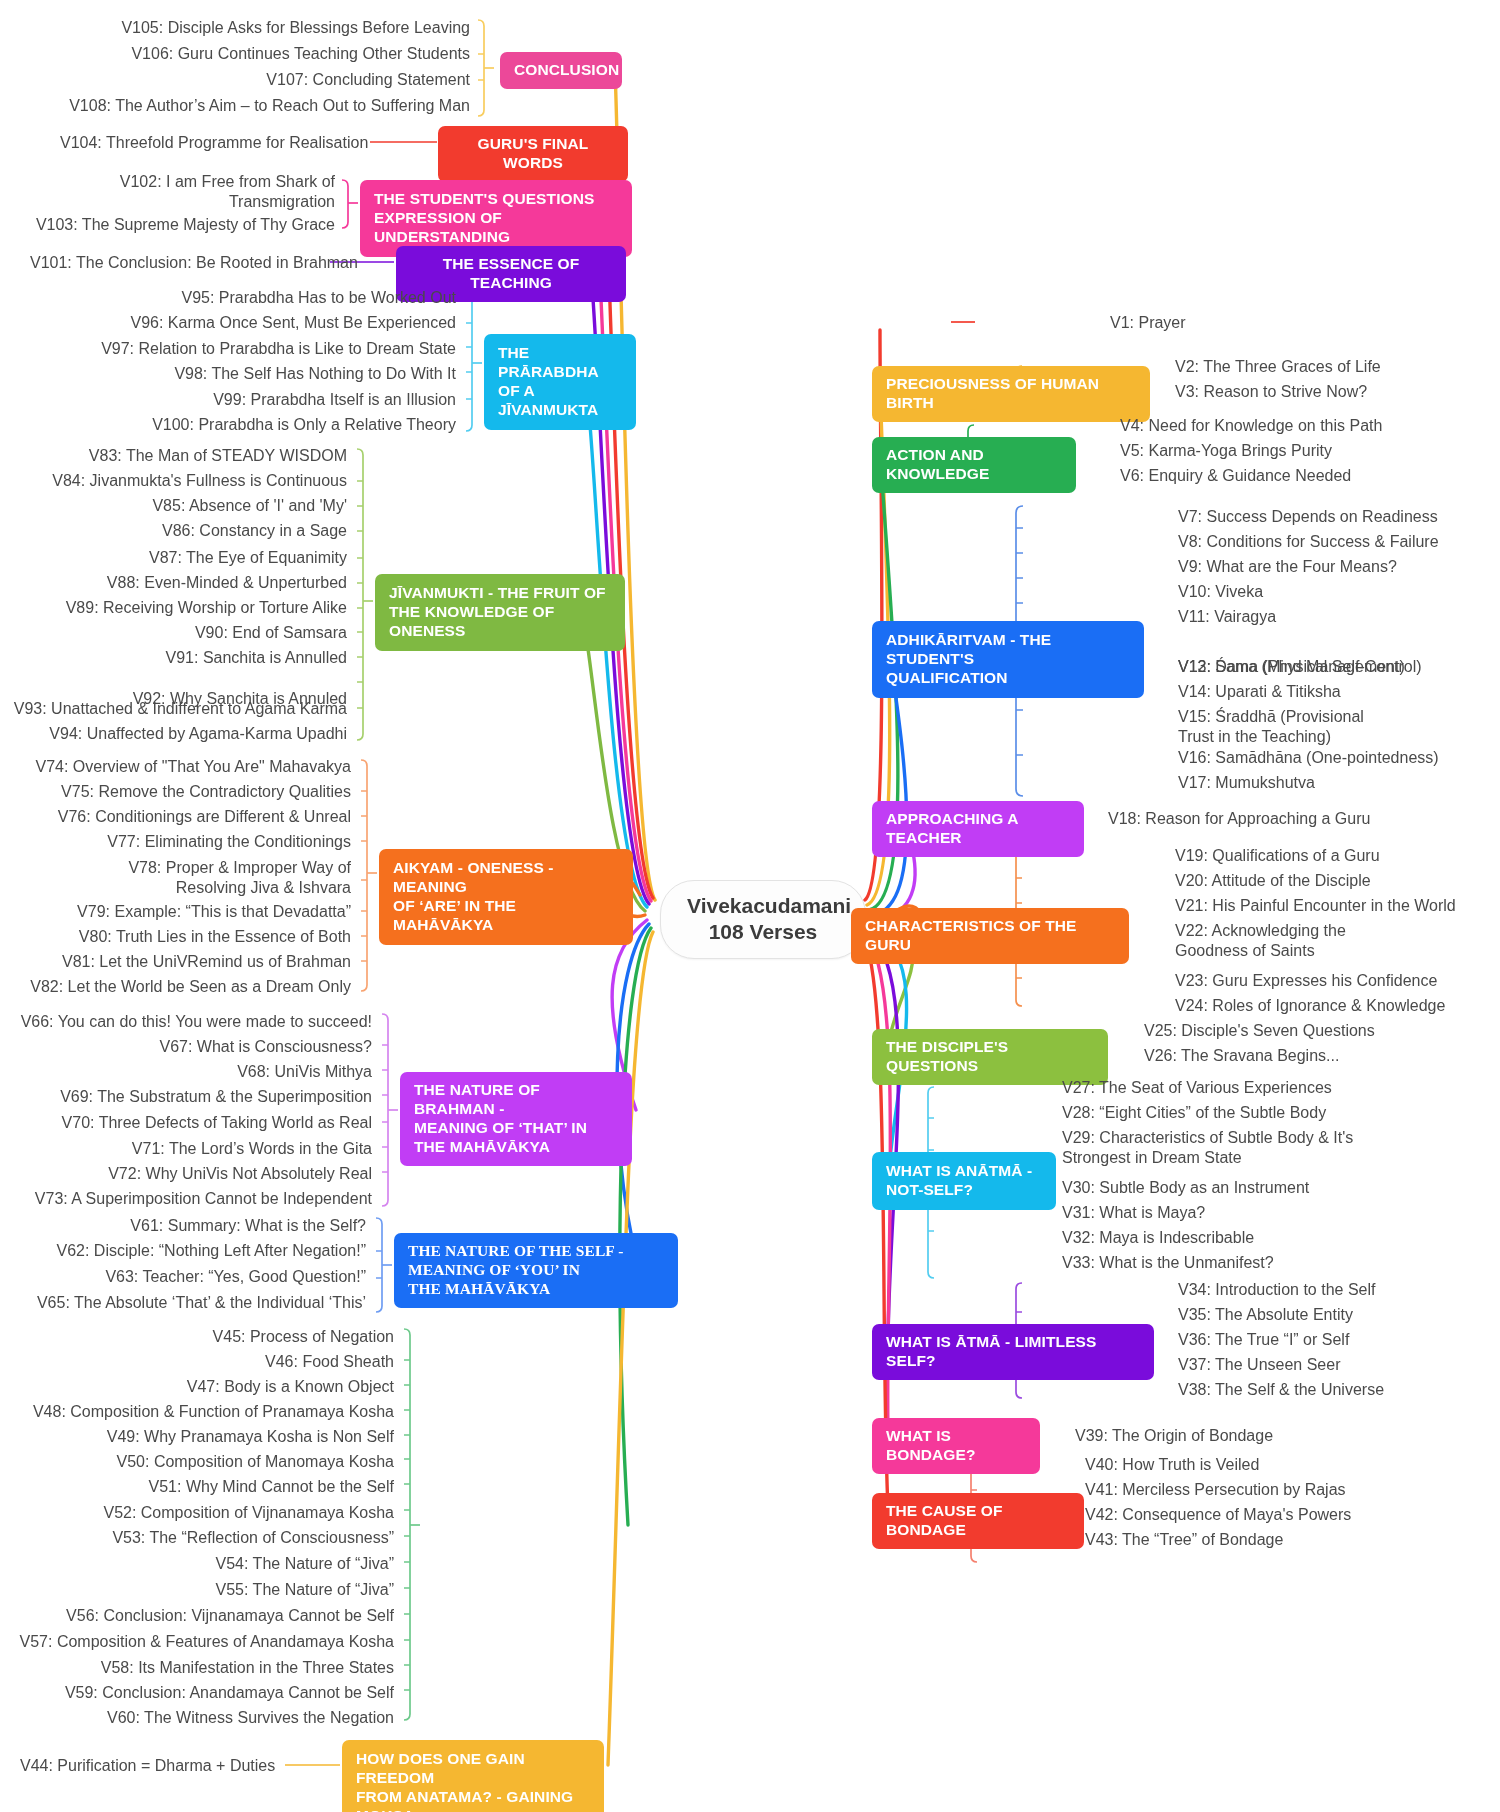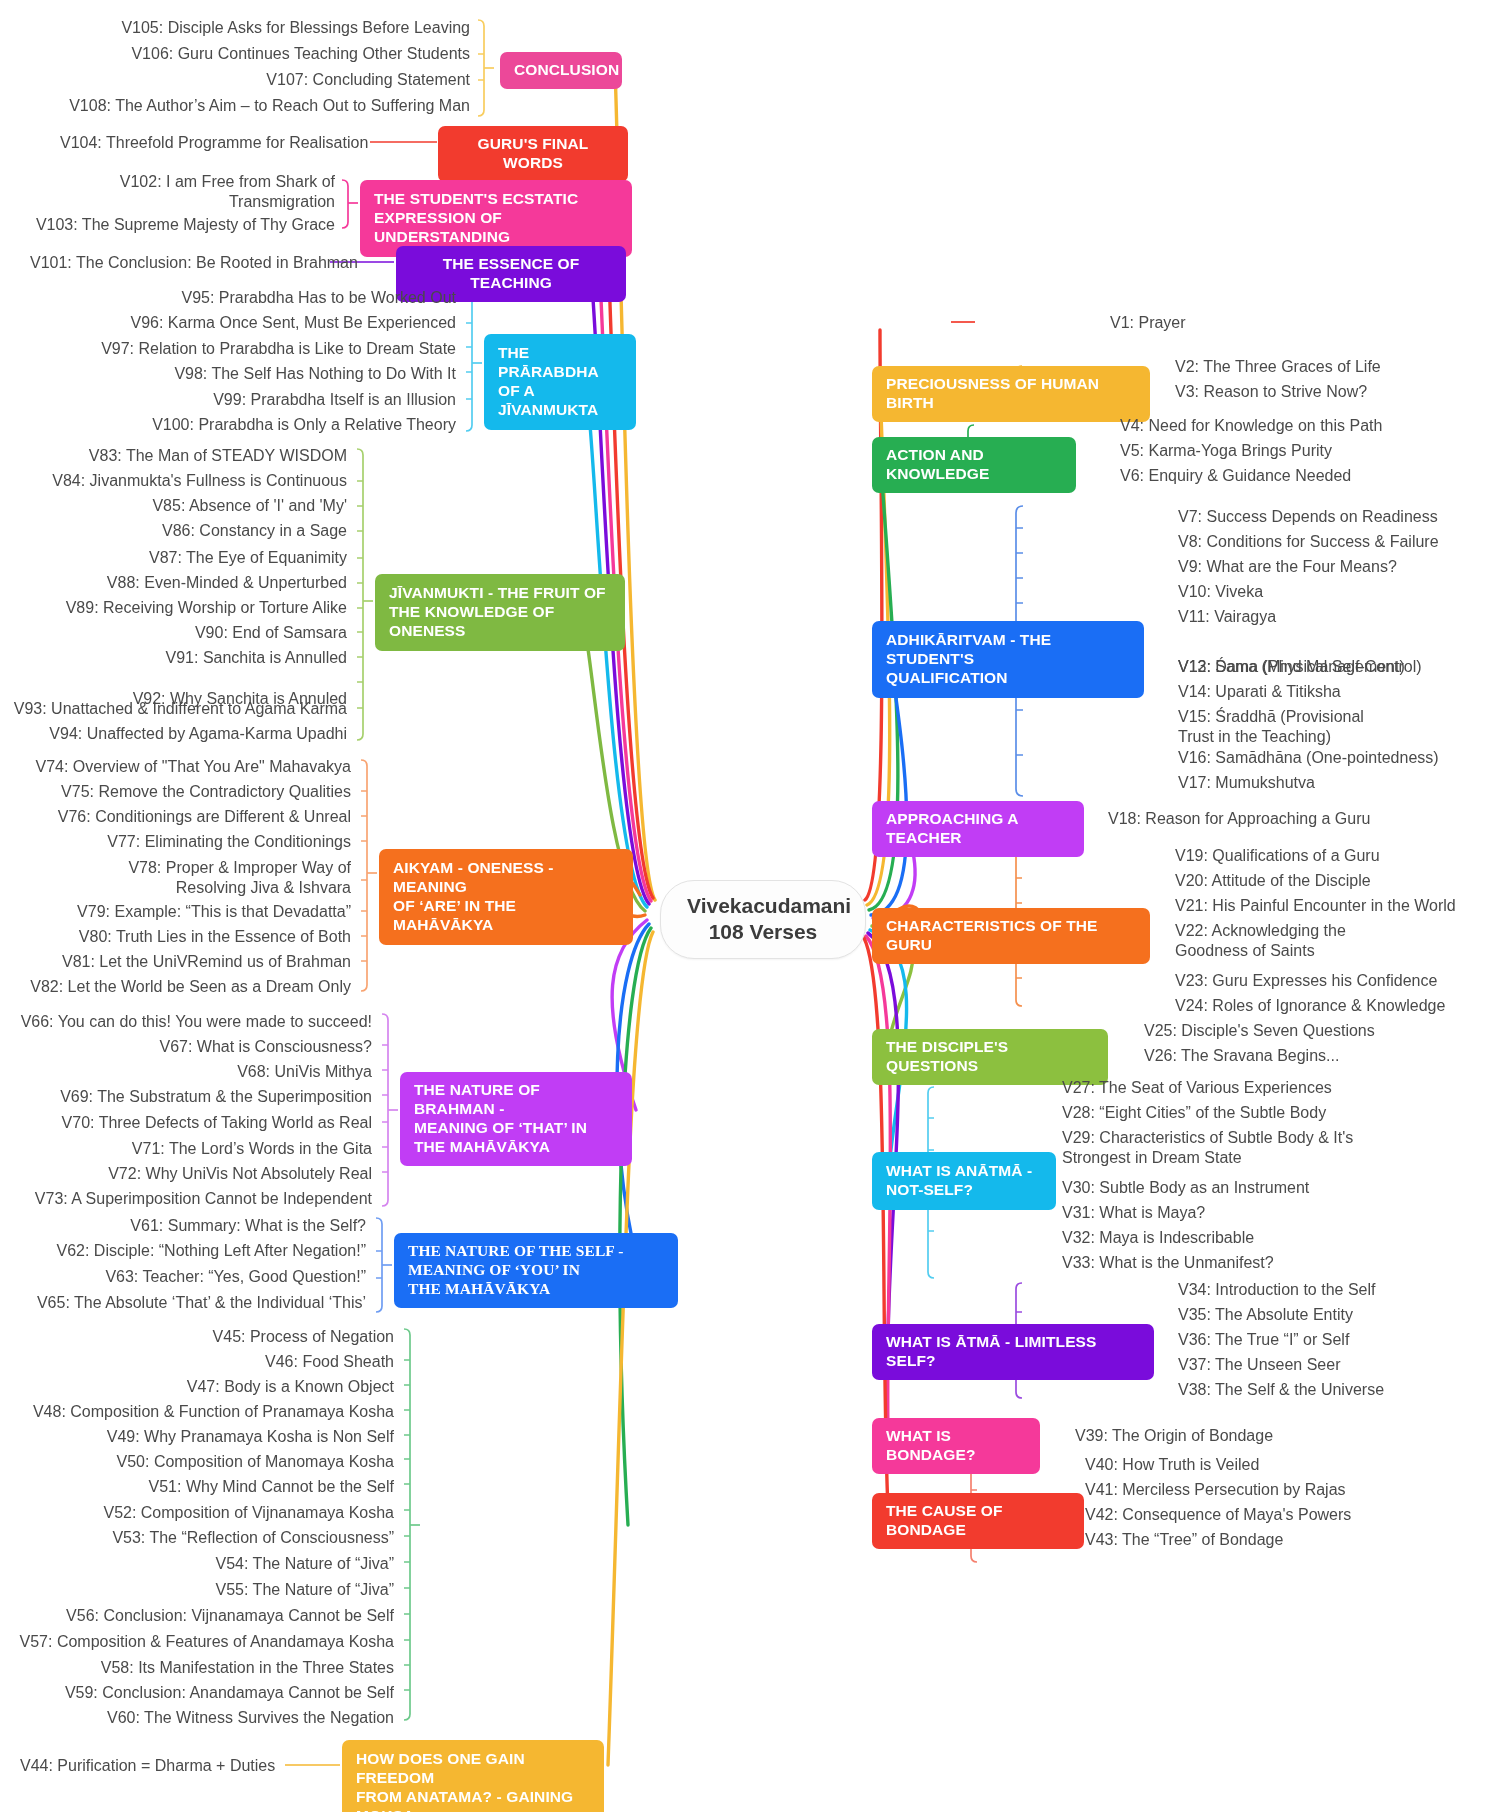--- a/index.html
+++ b/index.html
@@ -192,21 +192,21 @@
   <div class="leaf" style="left:1178px;top:682px;">V14: Uparati &amp; Titiksha</div>
   <div class="leaf wrap" style="left:1178px;top:707px;width:218px;">V15: Śraddhā (Provisional Trust in the Teaching)</div>
   <div class="leaf" style="left:1178px;top:748px;">V16: Samādhāna (One-pointedness)</div>
   <div class="leaf" style="left:1178px;top:773px;">V17: Mumukshutva</div>
 
   <div class="node" style="left:872px;top:801px;width:212px;background:#c13df5;">
     <div>APPROACHING A TEACHER</div>
   </div>
   <div class="leaf" style="left:1108px;top:809px;">V18: Reason for Approaching a Guru</div>
 
-  <div class="node" style="left:872px;top:908px;width:278px;background:#f5701e;">
+  <div class="node" style="left:851px;top:908px;width:278px;background:#f5701e;">
     <div>CHARACTERISTICS OF THE GURU</div>
   </div>
   <div class="leaf" style="left:1175px;top:846px;">V19: Qualifications of a Guru</div>
   <div class="leaf" style="left:1175px;top:871px;">V20: Attitude of the Disciple</div>
   <div class="leaf" style="left:1175px;top:896px;">V21: His Painful Encounter in the World</div>
   <div class="leaf wrap" style="left:1175px;top:921px;width:215px;">V22: Acknowledging the Goodness of Saints</div>
   <div class="leaf" style="left:1175px;top:971px;">V23: Guru Expresses his Confidence</div>
   <div class="leaf" style="left:1175px;top:996px;">V24: Roles of Ignorance &amp; Knowledge</div>
 
   <div class="node" style="left:872px;top:1029px;width:236px;background:#8cc03f;">
@@ -256,21 +256,21 @@
   <div class="leaf r" style="left:80px;top:44px;width:390px;">V106: Guru Continues Teaching Other Students</div>
   <div class="leaf r" style="left:80px;top:70px;width:390px;">V107: Concluding Statement</div>
   <div class="leaf r" style="left:60px;top:96px;width:410px;">V108: The Author’s Aim – to Reach Out to Suffering Man</div>
 
   <div class="node" style="left:438px;top:126px;width:190px;background:#f23b2e;text-align:center;">
     <div>GURU'S FINAL WORDS</div>
   </div>
   <div class="leaf r" style="left:60px;top:133px;width:300px;">V104: Threefold Programme for Realisation</div>
 
   <div class="node two" style="left:360px;top:180px;width:272px;background:#f5399a;">
-    <div>THE STUDENT'S ECSTATIC</div>
+    <div>THE STUDENT'S QUESTIONS</div>
     <div>EXPRESSION OF UNDERSTANDING</div>
   </div>
   <div class="leaf wrap r" style="left:80px;top:172px;width:255px;">V102: I am Free from Shark of Transmigration</div>
   <div class="leaf r" style="left:30px;top:215px;width:305px;">V103: The Supreme Majesty of Thy Grace</div>
 
   <div class="node" style="left:396px;top:246px;width:230px;background:#7a0cdb;text-align:center;">
     <div>THE ESSENCE OF TEACHING</div>
   </div>
   <div class="leaf r" style="left:30px;top:253px;width:292px;">V101: The Conclusion: Be Rooted in Brahman</div>
 

